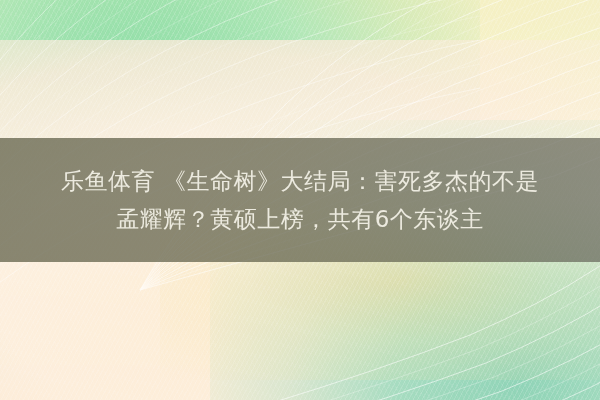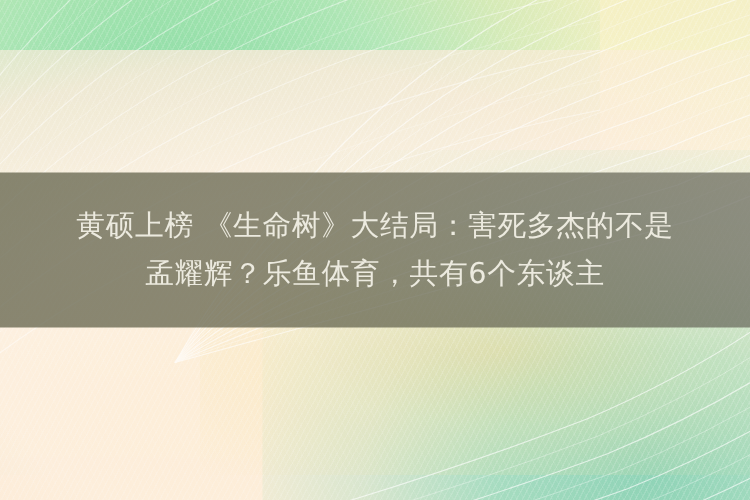--- a/index.html
+++ b/index.html
@@ -269,17 +269,17 @@
         <path class="arc-path thin" d="M-220,384 Q104,314 328,244 Q490,184 602,94"></path>
         <path class="arc-path" d="M-220,398 Q108,328 336,258 Q500,198 614,108"></path>
       </g>
     </svg>
   </div>
 
   <div class="hatch"></div>
   <div class="hatch-2"></div>
 
   <div class="caption-band">
-    <div class="caption-line">黄硕上榜 《生命树》大结局：害死多杰的不是</div>
-    <div class="caption-line">孟耀辉？乐鱼体育，共有6个东谈主</div>
+    <div class="caption-line">乐鱼体育 《生命树》大结局：害死多杰的不是</div>
+    <div class="caption-line">孟耀辉？黄硕上榜，共有6个东谈主</div>
   </div>
 
 </div>
 
 </body></html>

